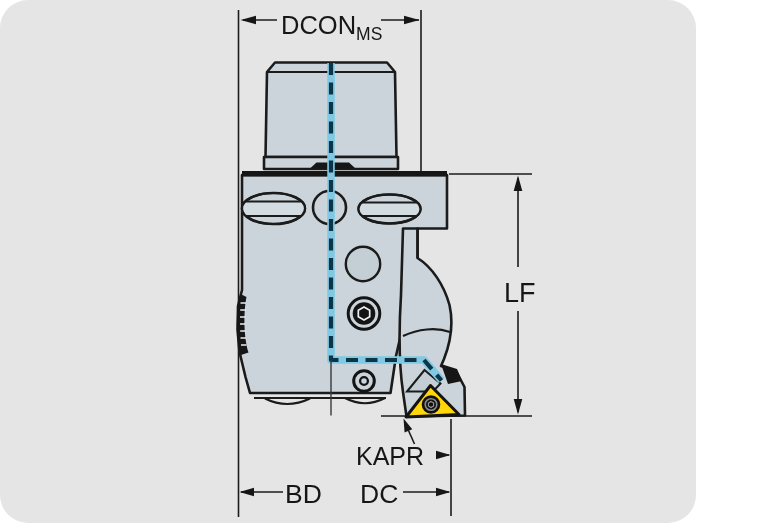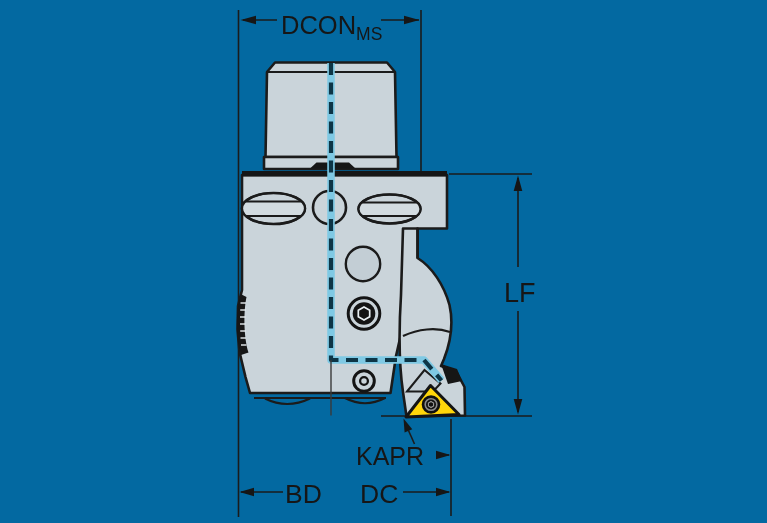--- a/index.html
+++ b/index.html
@@ -1,16 +1,16 @@
 <!DOCTYPE html>
 <html><head>
 <meta charset="utf-8">
 <style>
   html,body{margin:0;padding:0;background:#ffffff;}
-  .stage{position:relative;width:767px;height:523px;background:#0369a1;overflow:hidden;}
+  .stage{position:relative;width:696px;height:523px;background:#e5e5e5;overflow:hidden;border-radius:28px;}
   svg{display:block;}
   .metal{fill:#cad4da;stroke:#1b1b1b;stroke-width:2.6;stroke-linejoin:round;}
   .metal2{fill:#c3ced5;stroke:#1b1b1b;stroke-width:2.4;}
   .ln{stroke:#1b1b1b;stroke-width:1.6;fill:none;}
   .ln2{stroke:#1b1b1b;stroke-width:2.2;fill:none;}
   .dark{fill:#161616;stroke:none;}
   .arr{fill:#161616;stroke:none;}
   .dimtext{font-family:"Liberation Sans",sans-serif;fill:#161616;}
 </style>
 </head>

